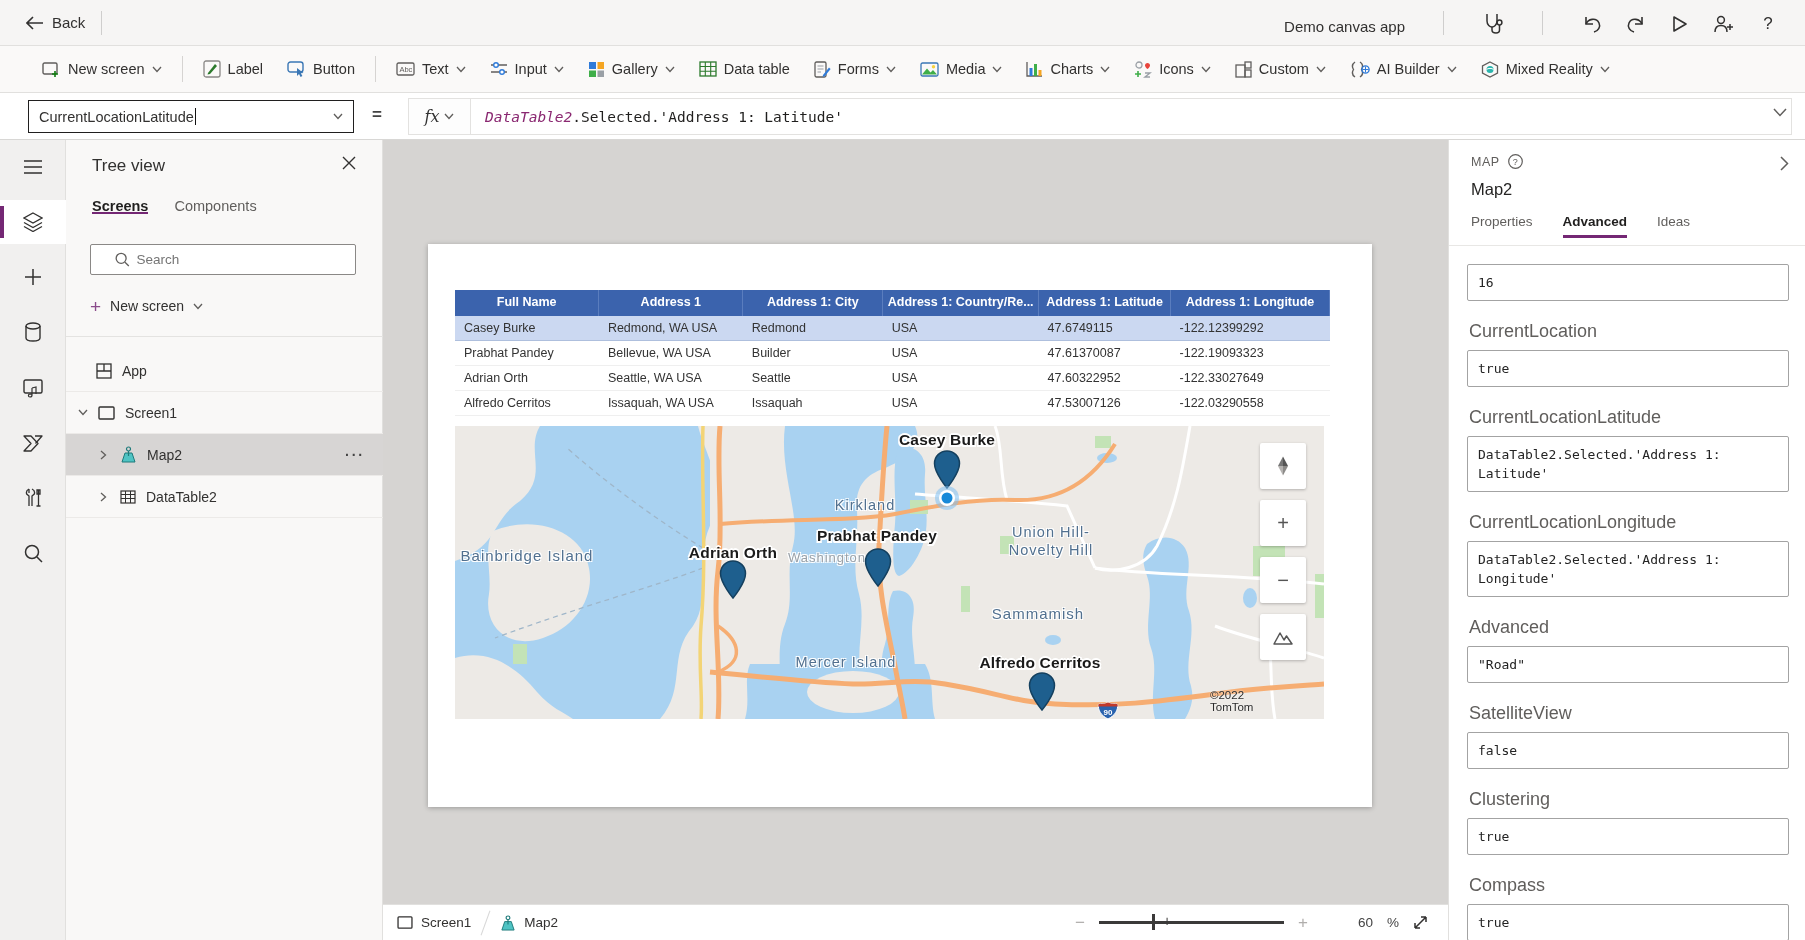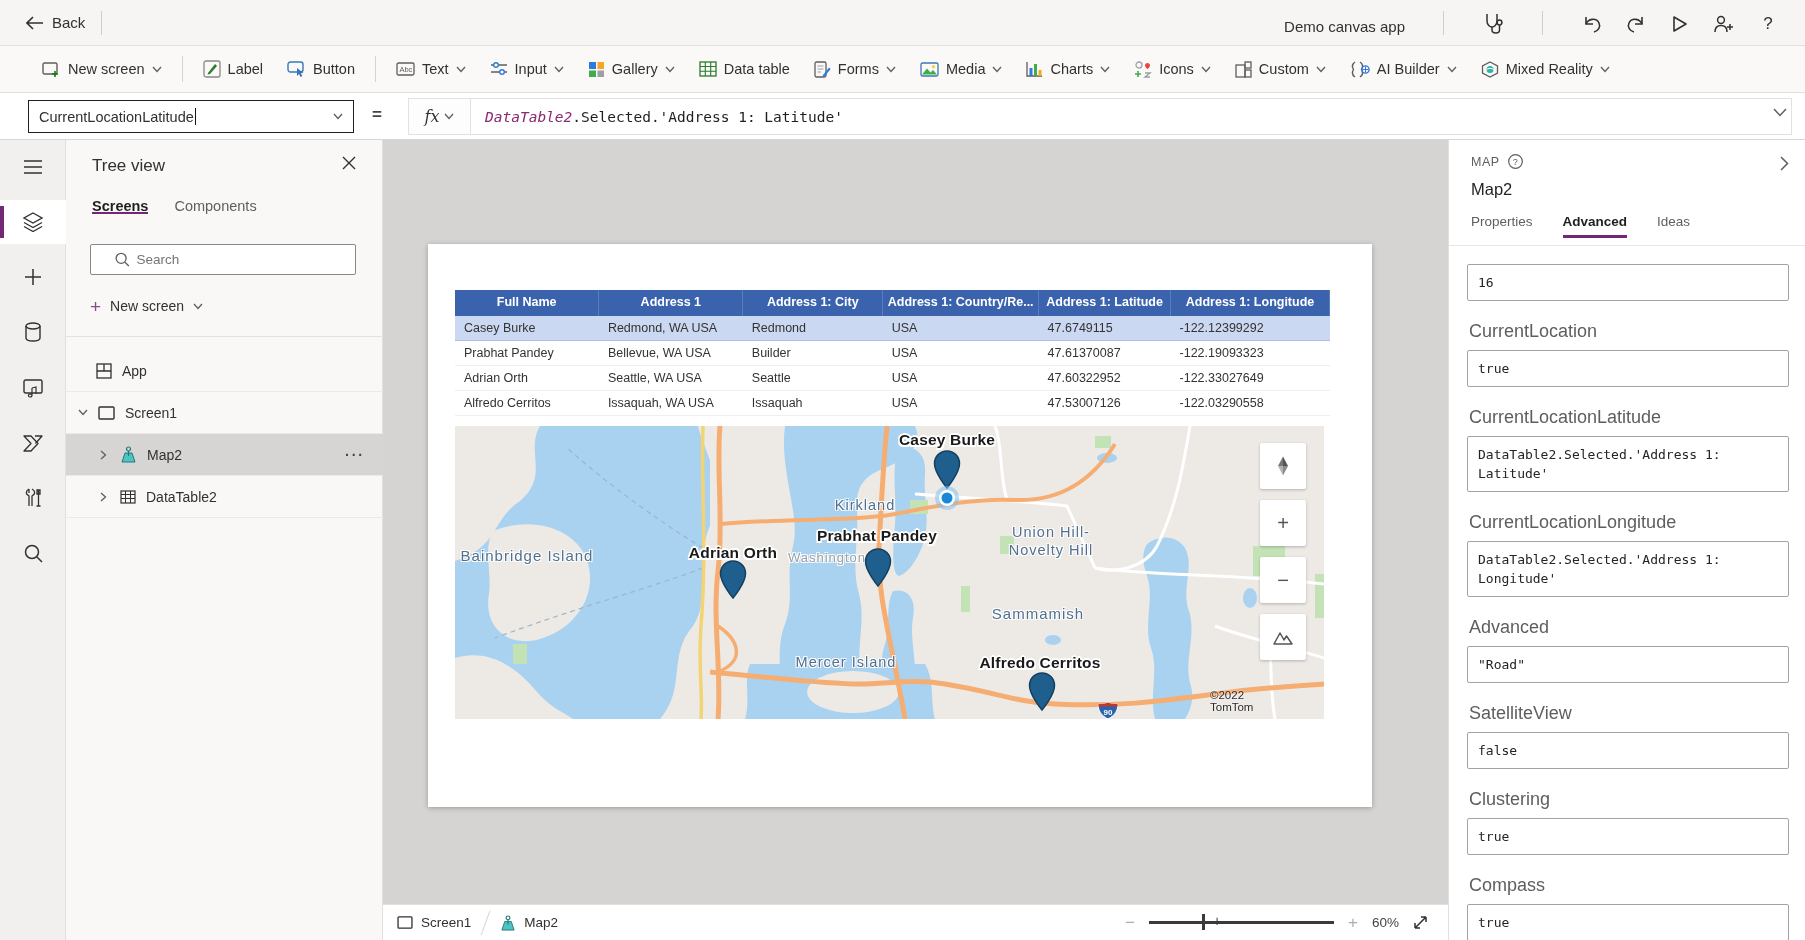--- a/index.html
+++ b/index.html
@@ -108,21 +108,21 @@
   
   #bottombar { position:absolute; left:383px; top:904px; width:1065px; height:36px; background:#fff;
     border-top:1px solid #e1e0de; display:flex; align-items:center; font-size:13.5px; }
   #bottombar .crumb { display:flex; align-items:center; gap:8px; padding:0 14px; height:100%; cursor:pointer; }
   #bottombar .crumb-sep { width:1px; height:26px; background:#d8d8d8; transform:rotate(20deg); }
   #zoomctrl { margin-left:auto; display:flex; align-items:center; gap:14px; margin-right:20px; }
   #zoomtrack { position:relative; width:185px; height:2.5px; background:#3b3a39; }
   #zoomhandle { position:absolute; left:53px; top:-7px; width:3px; height:16px; background:#3b3a39; cursor:pointer; }
   #zoomtick { position:absolute; left:64px; top:-8px; font-size:14px; color:#3b3a39; }
   .dim { color:#b0aeac; font-size:17px; }
-  #zoomval { display:flex; gap:0; color:#444; font-size:13.5px; }
+  #zoomval { display:flex; gap:14px; color:#444; font-size:13.5px;margin-left:36px; }
 
   
   #rightpanel { position:absolute; left:1448px; top:140px; width:357px; height:800px; background:#fff;
     border-left:1px solid #e1e0de; }
   #rp-head { position:absolute; left:22px; top:14px; display:flex; align-items:center; gap:8px;
     font-size:12.5px; color:#605e5c; letter-spacing:.5px; }
   #rp-collapse { position:absolute; right:16px; top:16px; cursor:pointer; }
   #rp-name { position:absolute; left:22px; top:40px; font-size:16.5px; color:#252423; }
   .rp-tabs { position:absolute; left:22px; top:74px; display:flex; gap:30px; font-size:13.5px; }
   .rp-tab { padding-bottom:9px; color:#605e5c; cursor:pointer; position:relative; }

